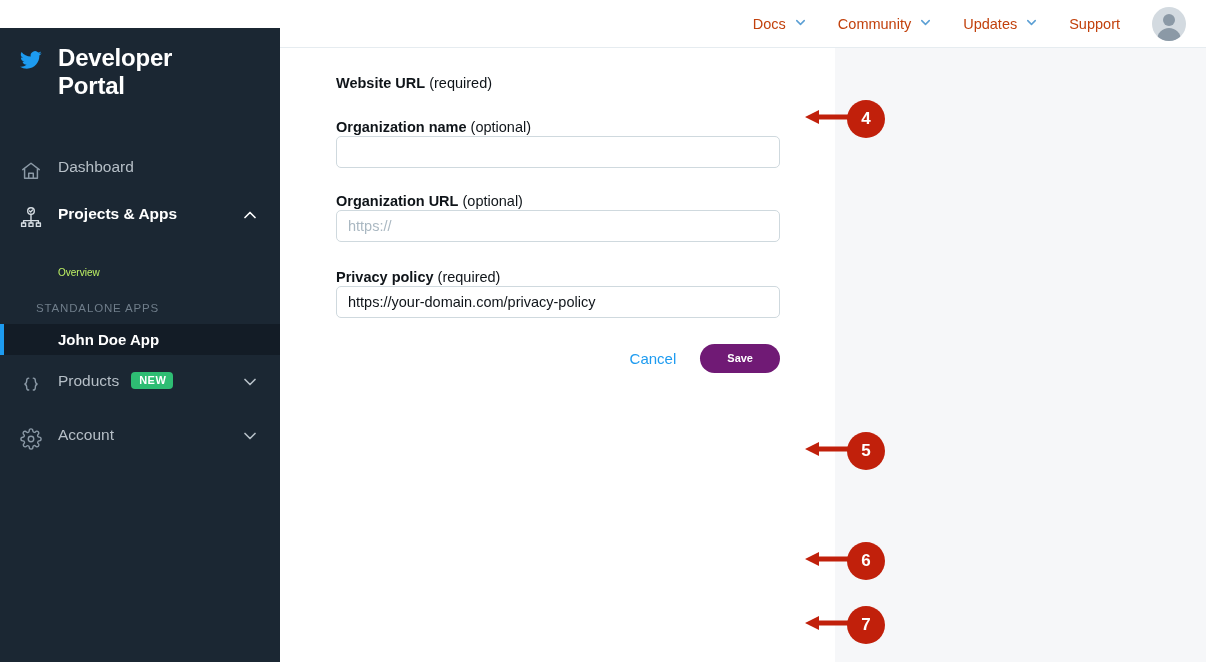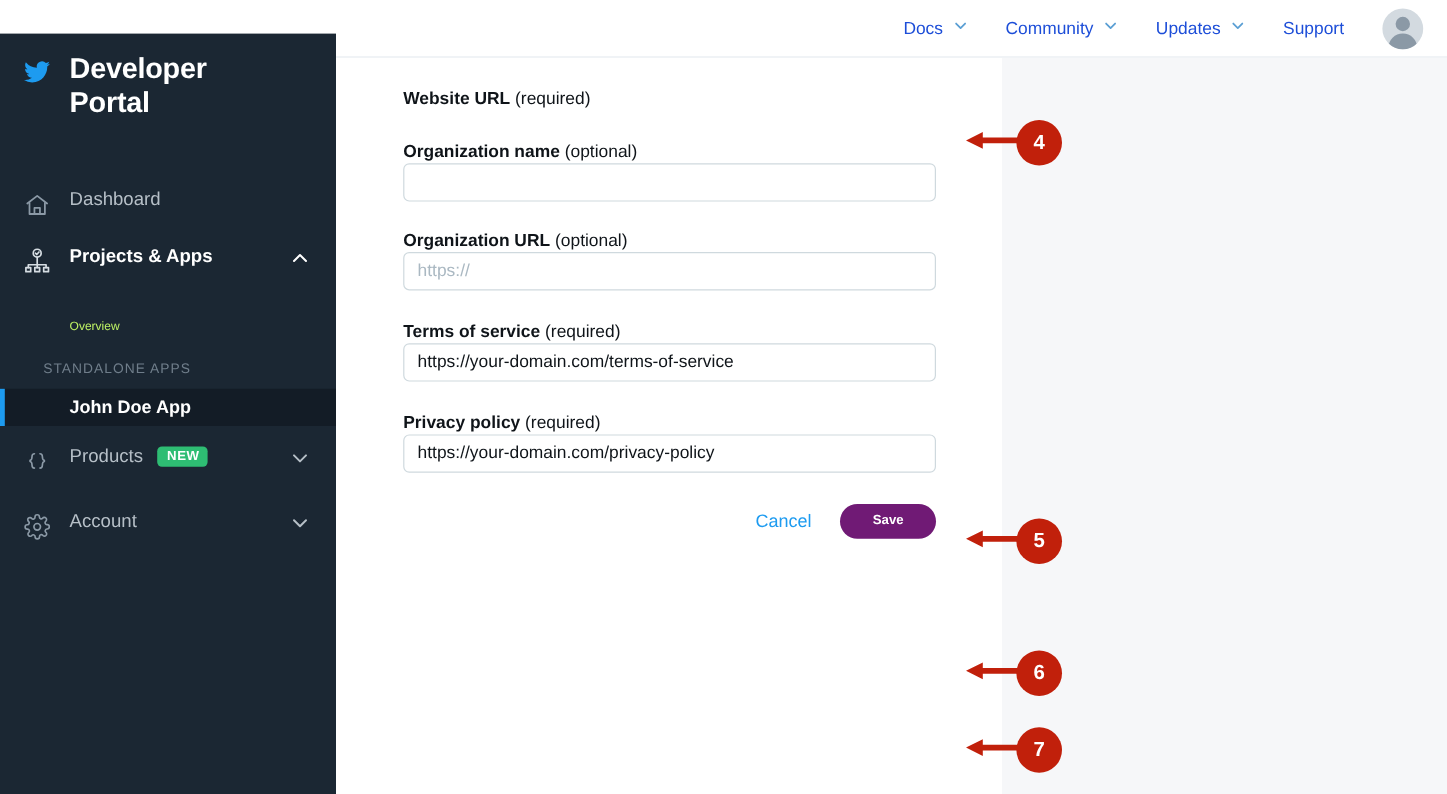--- a/index.html
+++ b/index.html
@@ -169,21 +169,21 @@
     align-items: center;
     justify-content: flex-end;
     padding-right: 20px;
     z-index: 4;
   }
   .topnav-item {
     display: flex;
     align-items: center;
     gap: 7px;
     margin-left: 30px;
-    color: #1d4ed8;
+    color: #c2410c;
     font-size: 14.5px;
     white-space: nowrap;
   }
   .topnav-item:first-child { margin-left: 0; }
 
   .avatar {
     margin-left: 32px;
     width: 34px;
     height: 34px;
     border-radius: 50%;
@@ -442,27 +442,20 @@
       </div>
 
       <div class="field">
         <label class="field-label">
           <b>Organization URL</b>
           <span>(optional)</span>
         </label>
         <input class="field-input" type="text" placeholder="https://" style="">
       </div>
 
-      <div class="field">
-        <label class="field-label">
-          <b>Terms of service</b>
-          <span>(required)</span>
-        </label>
-        <input class="field-input" type="text" value="https://your-domain.com/terms-of-service" style="">
-      </div>
 
       <div class="field" style="margin-bottom:0;">
         <label class="field-label">
           <b>Privacy policy</b>
           <span>(required)</span>
         </label>
         <input class="field-input" type="text" value="https://your-domain.com/privacy-policy" style="">
       </div>
 
       <div class="actions">

